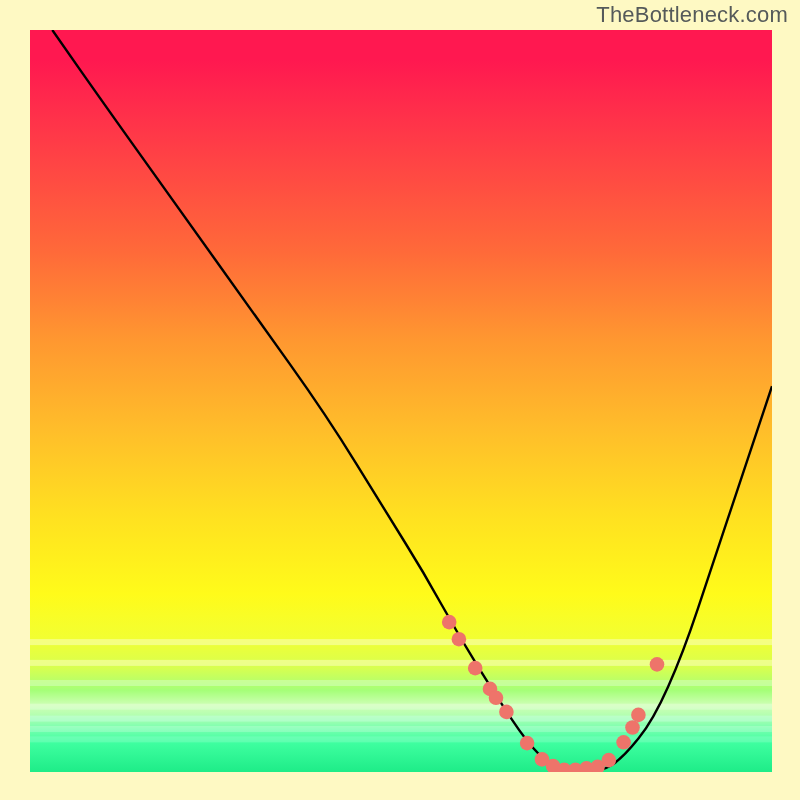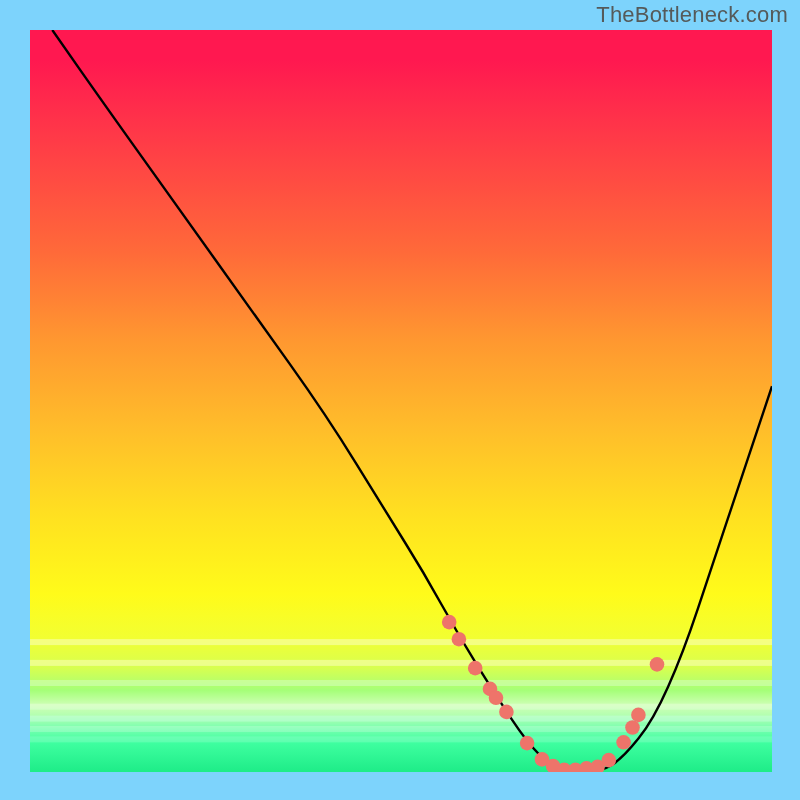--- a/index.html
+++ b/index.html
@@ -8,21 +8,21 @@
     width: 800px;
     height: 800px;
     background: #000;
     font-family: Arial, Helvetica, sans-serif;
     overflow: hidden;
   }
   .frame {
     position: relative;
     width: 800px;
     height: 800px;
-    background: #7dd3fc;
+    background: #fef9c3;
   }
   .watermark {
     position: absolute;
     top: 2px;
     right: 12px;
     color: #555a5a;
     font-size: 22px;
     letter-spacing: 0.2px;
     font-weight: 500;
     z-index: 10;

